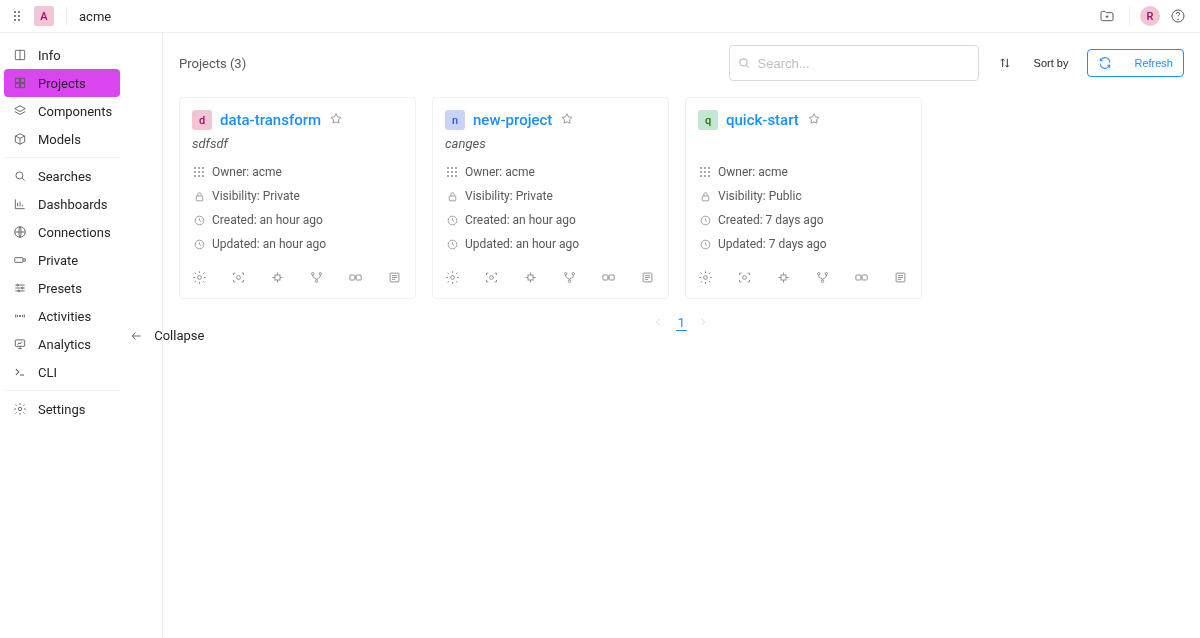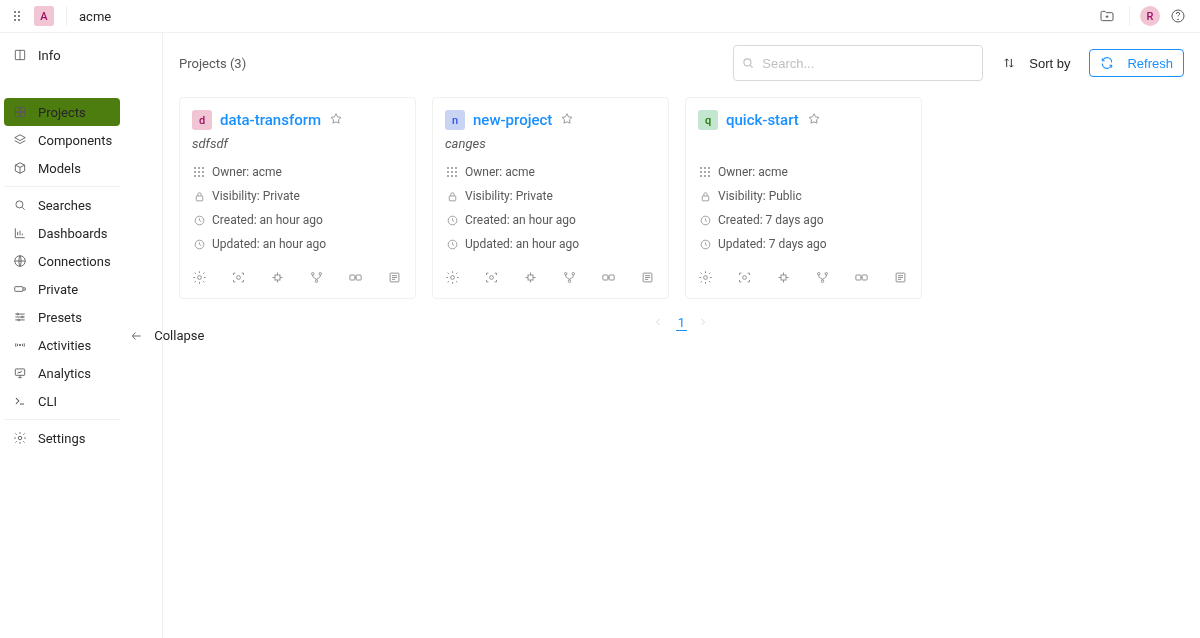--- a/index.html
+++ b/index.html
@@ -12,33 +12,33 @@
   .org-name { font-size: 13px; color: #262626; }
   .header-divider { width: 1px; height: 20px; background: #f0f0f0; margin: 0 4px; }
   .header-right { display: flex; align-items: center; gap: 6px; }
   .header-icon { width: 24px; height: 24px; display: flex; align-items: center; justify-content: center; color: #595959; cursor: pointer; }
   .user-avatar { width: 20px; height: 20px; background: #f1c5d4; color: #9e1068; border-radius: 50%; display: flex; align-items: center; justify-content: center; font-size: 11px; font-weight: 500; }
 
   .layout { display: flex; height: calc(100vh - 33px); }
   .sidebar { width: 163px; border-right: 1px solid #f0f0f0; display: flex; flex-direction: row; justify-content: space-between; padding: 8px 4px; }
   .sidebar-top { flex: 1; }
   .sidebar-item { display: flex; align-items: center; gap: 10px; padding: 6px 8px; border-radius: 4px; cursor: pointer; color: #262626; font-size: 13px; }
-  .sidebar-item.active { background: #4d7c0f; margin-top: 29px; }
+  .sidebar-item.active { background: #d946ef; }
   .sidebar-icon { width: 16px; height: 16px; display: flex; align-items: center; justify-content: center; color: #595959; flex-shrink: 0; }
   .sidebar-divider { height: 1px; background: #f0f0f0; margin: 4px 0; }
 
   .main { flex: 1; padding: 12px 16px; overflow: auto; }
   .main-header { display: flex; align-items: center; justify-content: space-between; margin-bottom: 16px; }
   .page-title { font-size: 13px; color: #595959; }
   .main-actions { display: flex; align-items: center; gap: 8px; }
   .search-wrap { position: relative; }
   .search-input { width: 250px; height: 36px; border: 1px solid #d9d9d9; border-radius: 4px; padding: 0 8px 0 28px; font-size: 13px; outline: none; }
   .search-input::placeholder { color: #bfbfbf; }
   .search-icon-wrap { position: absolute; left: 8px; top: 50%; transform: translateY(-50%); color: #bfbfbf; width: 14px; height: 14px; }
-  .btn { height: 28px; border: 1px solid #d9d9d9; background: #fff; border-radius: 4px; padding: 0 10px; display: inline-flex; align-items: center; gap: 13px; font-size: 13px; cursor: pointer; color: #262626; }
+  .btn { height: 28px; border: 1px solid #d9d9d9; background: #fff; border-radius: 4px; padding: 0 10px; display: inline-flex; align-items: center; gap: 22px; font-size: 11px; cursor: pointer; color: #262626; }
   .btn.light { border-color: transparent; }
   .btn.primary-outline { border-color: #1890ff; color: #1890ff; }
   .btn svg { width: 14px; height: 14px; }
 
   .cards { display: flex; gap: 16px; flex-wrap: wrap; }
   .card { width: 237px; border: 1px solid #f0f0f0; border-radius: 4px; padding: 12px; display: flex; flex-direction: column; gap: 4px; }
   .card-title-row { display: flex; align-items: center; gap: 8px; margin-bottom: 2px; }
   .card-badge { width: 20px; height: 20px; border-radius: 3px; display: flex; align-items: center; justify-content: center; font-size: 11px; font-weight: 500; flex-shrink: 0; }
   .card-title { font-size: 15px; font-weight: 500; color: #1890ff; cursor: pointer; }
   .star-btn { width: 16px; height: 16px; color: #8c8c8c; cursor: pointer; }

